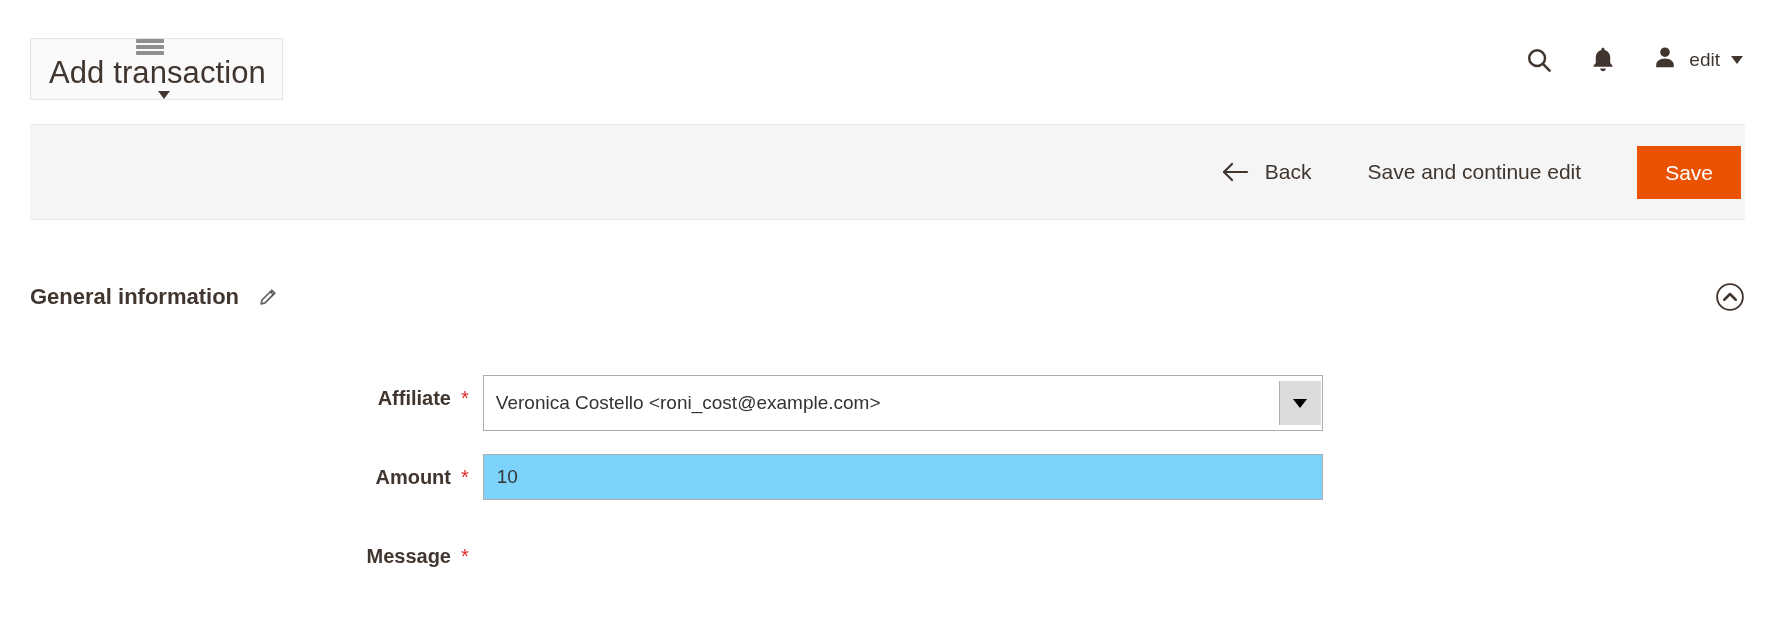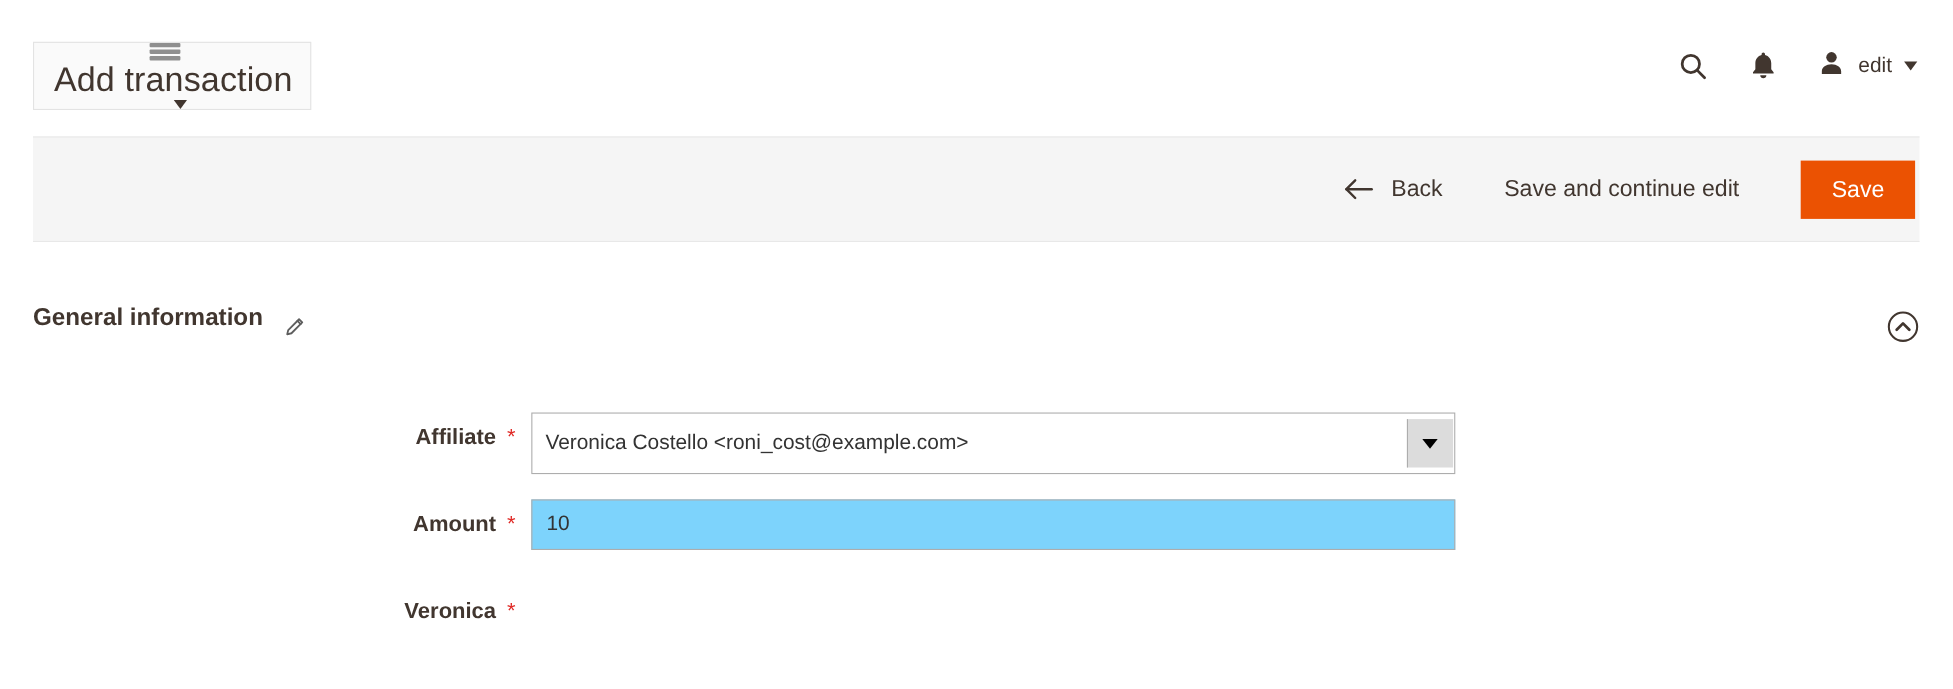--- a/index.html
+++ b/index.html
@@ -146,20 +146,21 @@
   }
 
   
   .section-head {
     position: absolute;
     left: 30px;
     right: 30px;
     top: 275px;
     height: 44px;
     display: flex;
+    align-items: center;
   }
   .section-title {
     font-size: 22px;
     font-weight: 700;
     color: #41362f;
   }
   .edit-icon {
     margin-left: 18px;
     cursor: pointer;
     display: flex;
@@ -347,17 +348,17 @@
 
   <div class="field-row">
     <span class="field-label">Amount</span>
     <span class="req-star">*</span>
     <span class="control">
       <input class="text-input" type="text" value="10" style="">
     </span>
   </div>
 
   <div class="field-row">
-    <span class="field-label">Veronica</span>
+    <span class="field-label">Message</span>
     <span class="req-star">*</span>
   </div>
 
 </div>
 
 </body></html>

